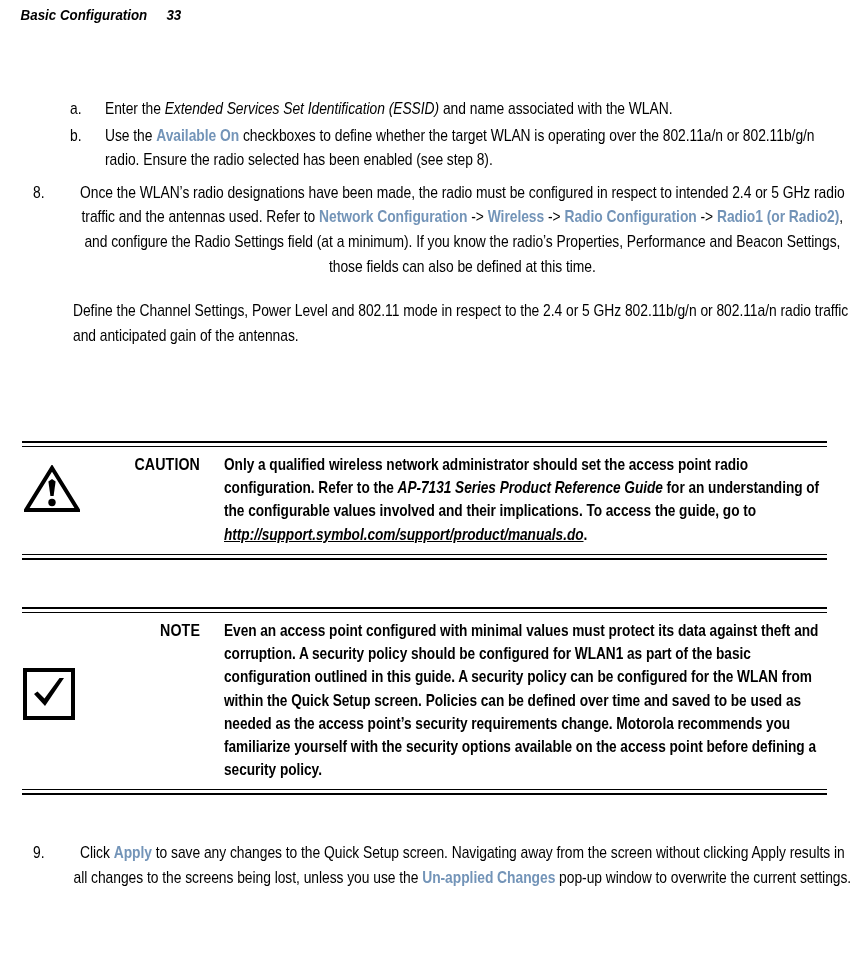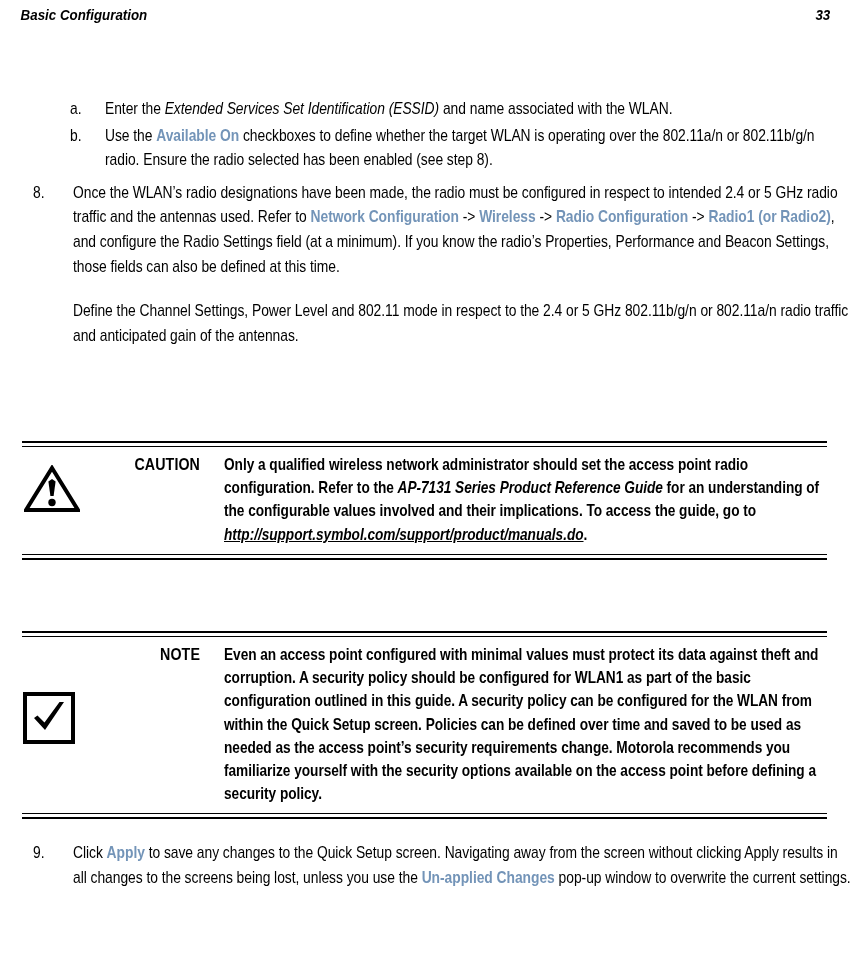--- a/index.html
+++ b/index.html
@@ -17,23 +17,23 @@
   }
 
   
   .page-header {
     position: absolute;
     top: 0px;
     left: 0px;
     right: 22px;
     height: 30px;
     display: flex;
-    justify-content: space-between;
+    justify-content: flex-start;
     align-items: center;
-    gap: 43px;
+    gap: 17px;
   }
   .header-title {
     font-style: italic;
     font-weight: bold;
     font-size: 15.5px;
     transform: scaleX(0.86);
     transform-origin: right center;
     letter-spacing: 0px;
     white-space: nowrap;
   }
@@ -82,21 +82,21 @@
   }
   .sub-item .marker { width: 35px; }
   .sub-item .item-body { width: 722px; }
 
   
   .num-item {
     padding-left: 33px;
     margin-top: 8px;
   }
   .num-item .marker { width: 40px; }
-  .num-item .item-body { width: 779px; }
+  .num-item .item-body { width: 779px; text-align: center; }
 
   .plain-para {
     padding-left: 73px;
     width: 779px;
     margin-top: 20px;
   }
 
   .ui {
     color: #7394b8;
     font-weight: bold;
@@ -218,21 +218,21 @@
     <div class="callout-label">CAUTION</div>
     <div class="callout-text">
       <div class="txt"><span>Only a qualified wireless network administrator should set the access point radio configuration. Refer to the </span><span class="em">AP-7131 Series Product Reference Guide</span><span> for an understanding of the configurable values involved and their implications. To access the guide, go to </span><span class="url">http://support.symbol.com/support/product/manuals.do</span><span>.</span></div>
     </div>
   </div>
   <div class="rule-thin"></div>
   <div class="rule-gap"></div>
   <div class="rule-thick"></div>
 </div>
 
-<div class="callout-wrap" id="note-box" style="top:607px;margin-top:24px;">
+<div class="callout-wrap" id="note-box" style="top:607px;">
   <div class="rule-thick"></div>
   <div class="rule-gap"></div>
   <div class="rule-thin"></div>
   <div class="callout-inner">
     <div class="callout-icon">
       <span class="icon-note">
         <svg width="54" height="54" viewBox="0 0 54 54" aria-hidden="true">
           <rect x="3" y="3" width="48" height="48" fill="none" stroke="#000000" stroke-width="4"></rect>
           <path d="M12 27 L23 39 L42 11 L37.5 11 L22.5 31.5 L15.5 24.5 Z" fill="#000000"></path>
         </svg>

